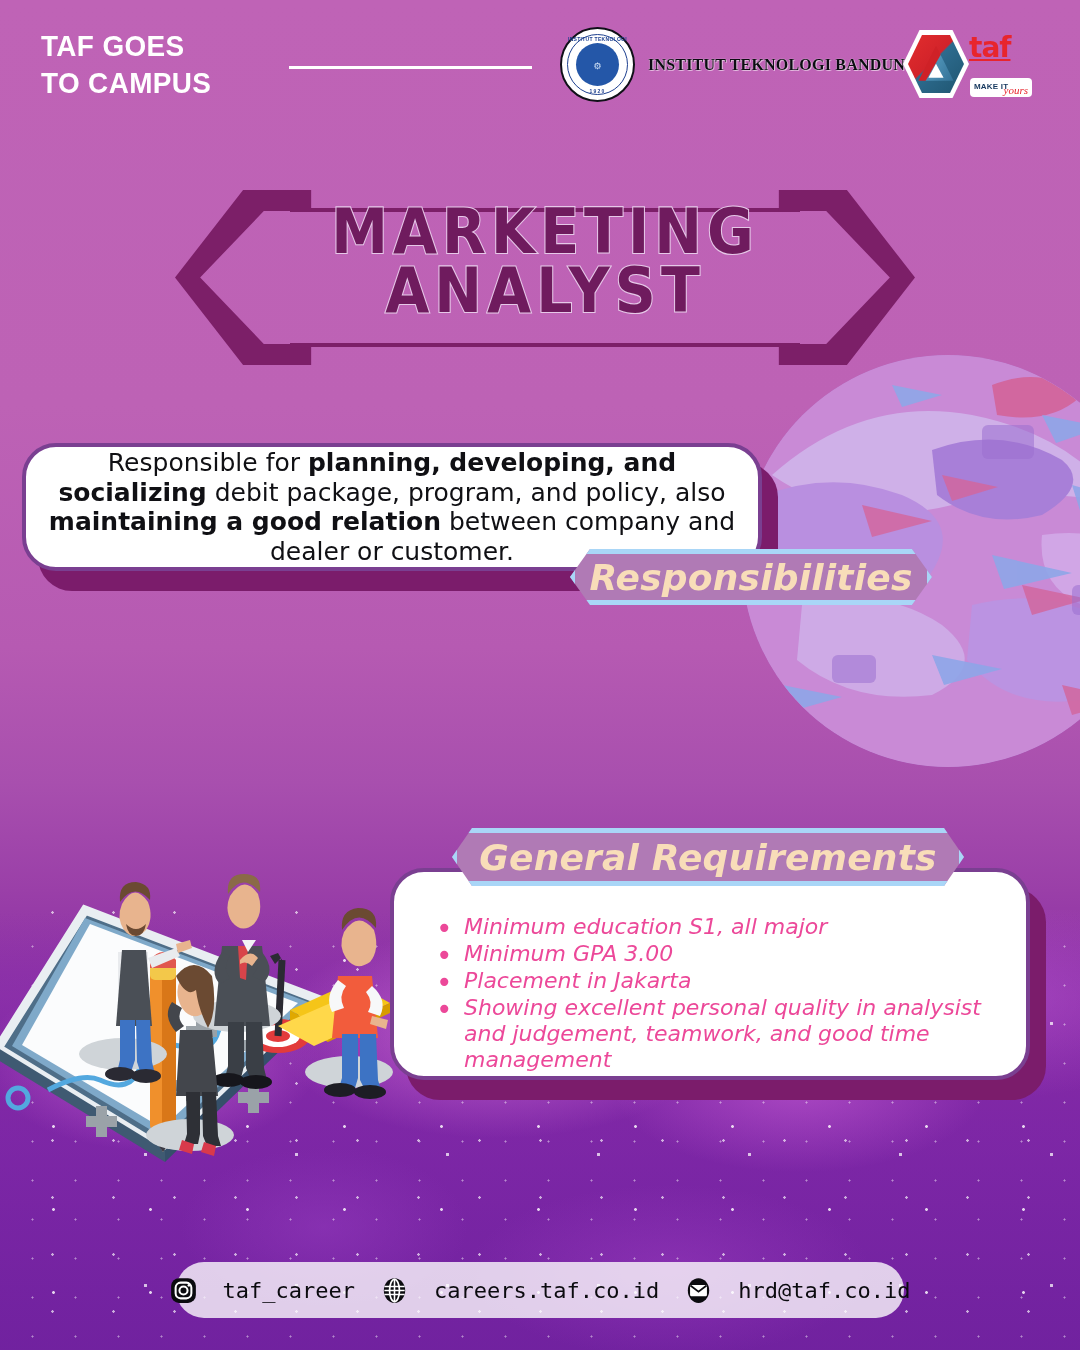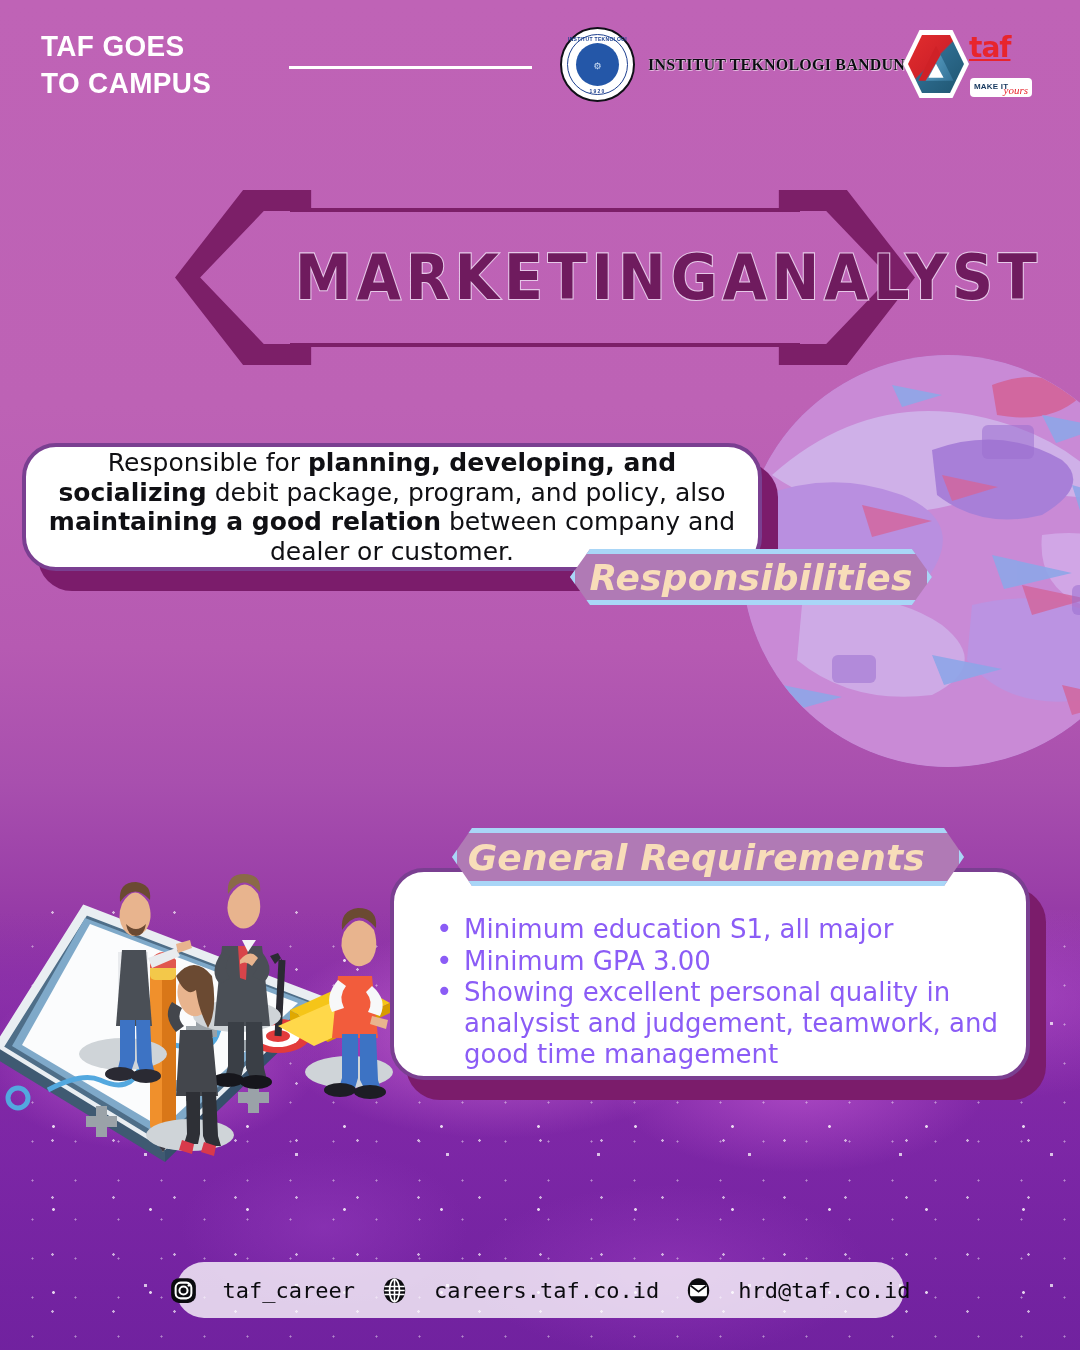--- a/index.html
+++ b/index.html
@@ -156,21 +156,21 @@
   .banner .chev-l {
     left:0;
     clip-path:polygon(46% 0%, 92% 0%, 92% 12%, 60% 12%, 17% 50%, 60% 88%, 92% 88%, 92% 100%, 46% 100%, 0% 50%);
   }
   .banner .chev-r {
     right:0;
     clip-path:polygon(54% 0%, 8% 0%, 8% 12%, 40% 12%, 83% 50%, 40% 88%, 8% 88%, 8% 100%, 54% 100%, 100% 50%);
   }
   .banner .titles {
     position:absolute; left:120px; right:120px; top:12px; bottom:12px;
-    display:flex; flex-direction:row; align-items:center; justify-content:space-between;
+    display:flex; flex-direction:column; align-items:center; justify-content:flex-start;
   }
   .job-line {
     font-family:"DejaVu Sans", sans-serif;
     font-weight:bold;
     font-size:57px; line-height:1.04;
     letter-spacing:5px;
     color:#6f1b5e;
     -webkit-text-stroke:2px #e6c8e8;
     paint-order:stroke fill;
     text-transform:uppercase;
@@ -196,43 +196,44 @@
 
   #card-summary { left:22px; top:443px; width:740px; height:128px; }
   #card-resp    { left:300px; top:592px; width:730px; height:124px; }
   #card-req     { left:390px; top:868px; width:640px; height:212px;
                   align-items:flex-start; padding:42px 26px 18px 36px; }
 
   #card-req ul { list-style:none; }
   #card-req li {
     position:relative; padding-left:34px;
     font-family:"DejaVu Sans", sans-serif;
-    font-size:26px; line-height:1.18; color:#8b5cf6; text-align:left;
+    font-size:22px; line-height:1.18; color:#ec4899; text-align:left;
     margin-bottom:1px;
+    font-style:italic;
   }
   #card-req li:before {
     content:"•"; position:absolute; left:6px; top:-2px; font-size:28px;
   }
 
   
   .badge {
     position:absolute;
     background:#b07ab5;
     border:5px solid #a9d6f7;
     display:flex; align-items:center; justify-content:center;
     clip-path:polygon(20px 0, calc(100% - 20px) 0, 100% 50%, calc(100% - 20px) 100%, 20px 100%, 0 50%);
     padding:0 34px;
   }
   .badge span {
     font-family:"DejaVu Sans", sans-serif;
     font-style:italic; font-weight:bold;
     font-size:36px; color:#f8ddb9; letter-spacing:.2px; white-space:nowrap;
   }
   #badge-resp { left:570px; top:549px; width:362px; height:56px; z-index:4; }
-  #badge-req  { left:452px; top:828px; width:512px; height:58px; z-index:4;justify-content:flex-end; }
+  #badge-req  { left:452px; top:828px; width:512px; height:58px; z-index:4; }
 
   
   .illus { position:absolute; left:-10px; top:840px; width:470px; height:360px; }
 
   
   .contact {
     position:absolute; left:176px; top:1262px; width:728px; height:56px;
     background:rgba(255,255,255,.78);
     border-radius:28px;
     display:flex; align-items:center; justify-content:center; gap:26px;
@@ -336,20 +337,21 @@
     <span>Responsibilities</span>
   </div>
 
   <div class="badge" id="badge-req">
     <span>General Requirements</span>
   </div>
   <div class="card" id="card-req">
     <ul>
         <li>Minimum education S1, all major</li>
         <li>Minimum GPA 3.00</li>
+        <li>Placement in Jakarta</li>
         <li>Showing excellent personal quality in analysist and judgement, teamwork, and good time management</li>
       </ul>
   </div>
 
   <div class="illus">
     <svg width="470" height="360" viewBox="0 0 470 360">
 
       <g>
         <path d="M95 70 L330 160 L175 310 L8 208 Z" fill="#4e6e88"></path>
         <path d="M95 70 L330 160 L175 310 L8 208 Z" fill="none" stroke="#e9eef2" stroke-width="9"></path>

